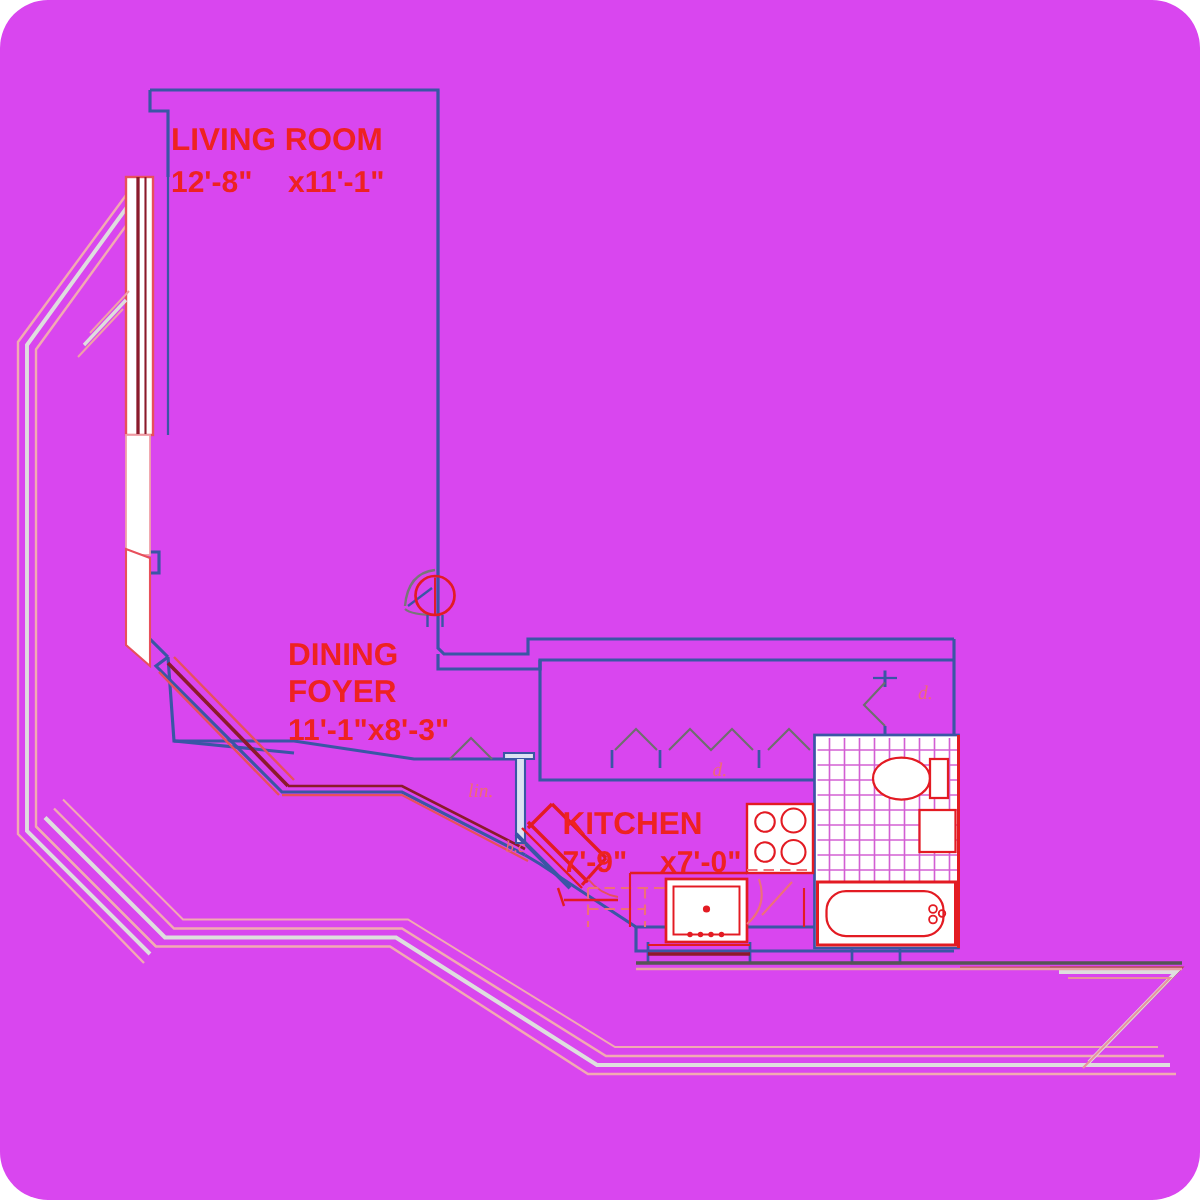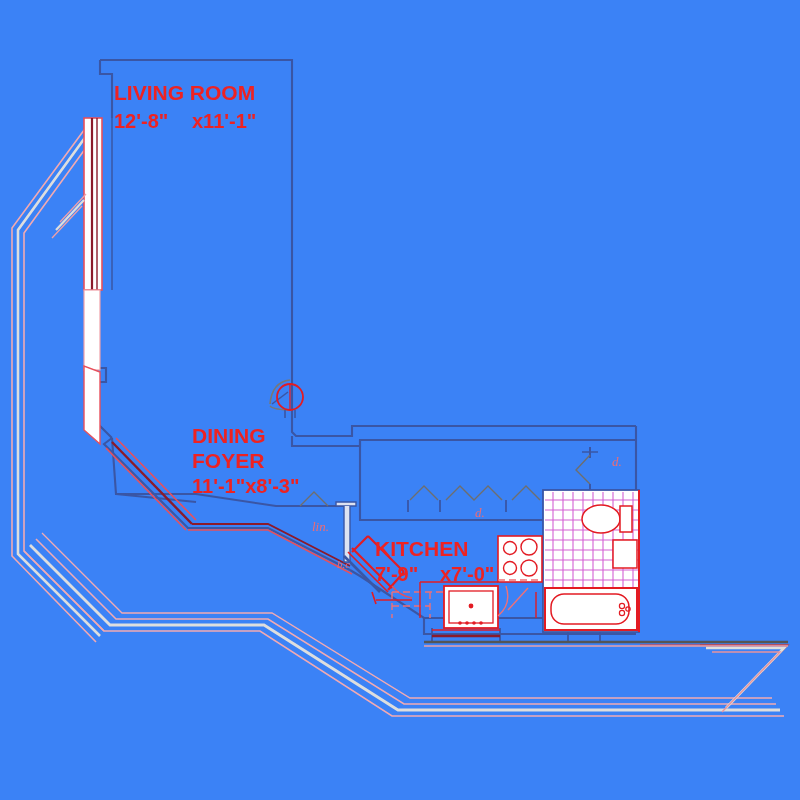--- a/index.html
+++ b/index.html
@@ -1,18 +1,18 @@
 <!DOCTYPE html>
 <html><head>
 <meta charset="utf-8">
 <style>
   html,body{margin:0;padding:0;background:#ffffff;}
   body{width:800px;height:800px;overflow:hidden;
        font-family:"Liberation Sans",sans-serif;}
-  #plan-root{position:relative;width:800px;height:800px;background:#3b82f6;}
+  #plan-root{position:relative;width:800px;height:800px;background:#d946ef;border-radius:32px;}
   svg{display:block;}
   .rm-label{font-family:"Liberation Sans",sans-serif;font-weight:700;}
   .sm-label{font-family:"Liberation Serif",serif;font-style:italic;}
 </style>
 </head>
 <body>
 
 <div id="plan-root">
 
 <svg width="800" height="800" viewBox="0 0 800 800" shape-rendering="geometricPrecision">

